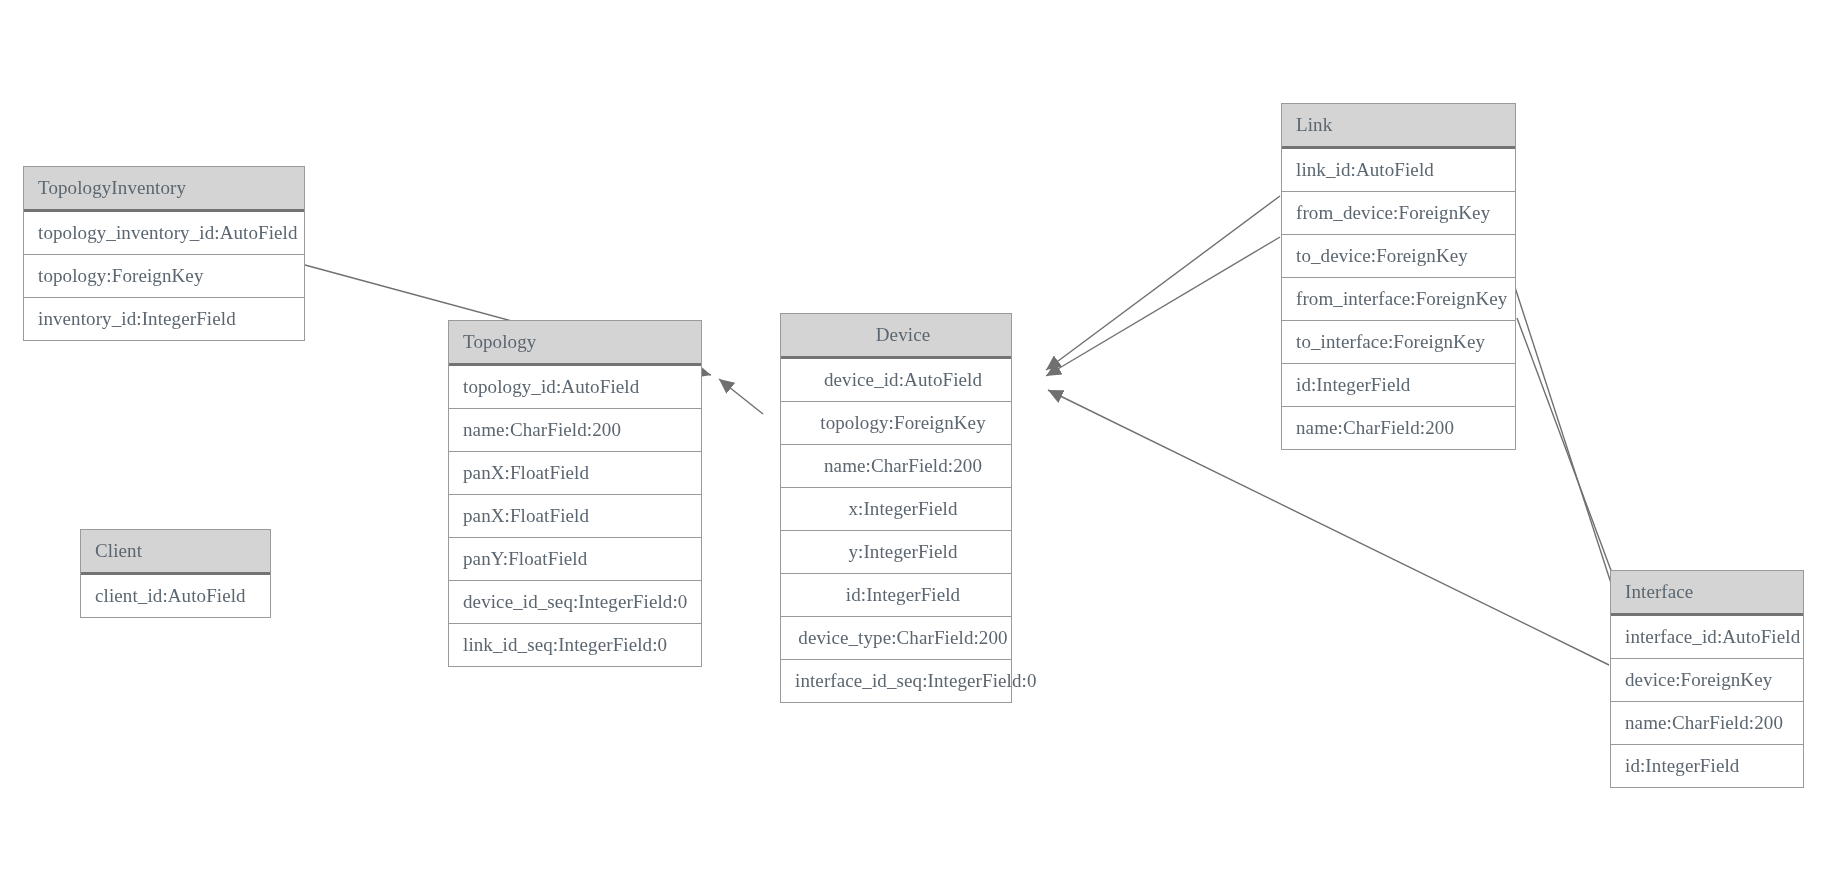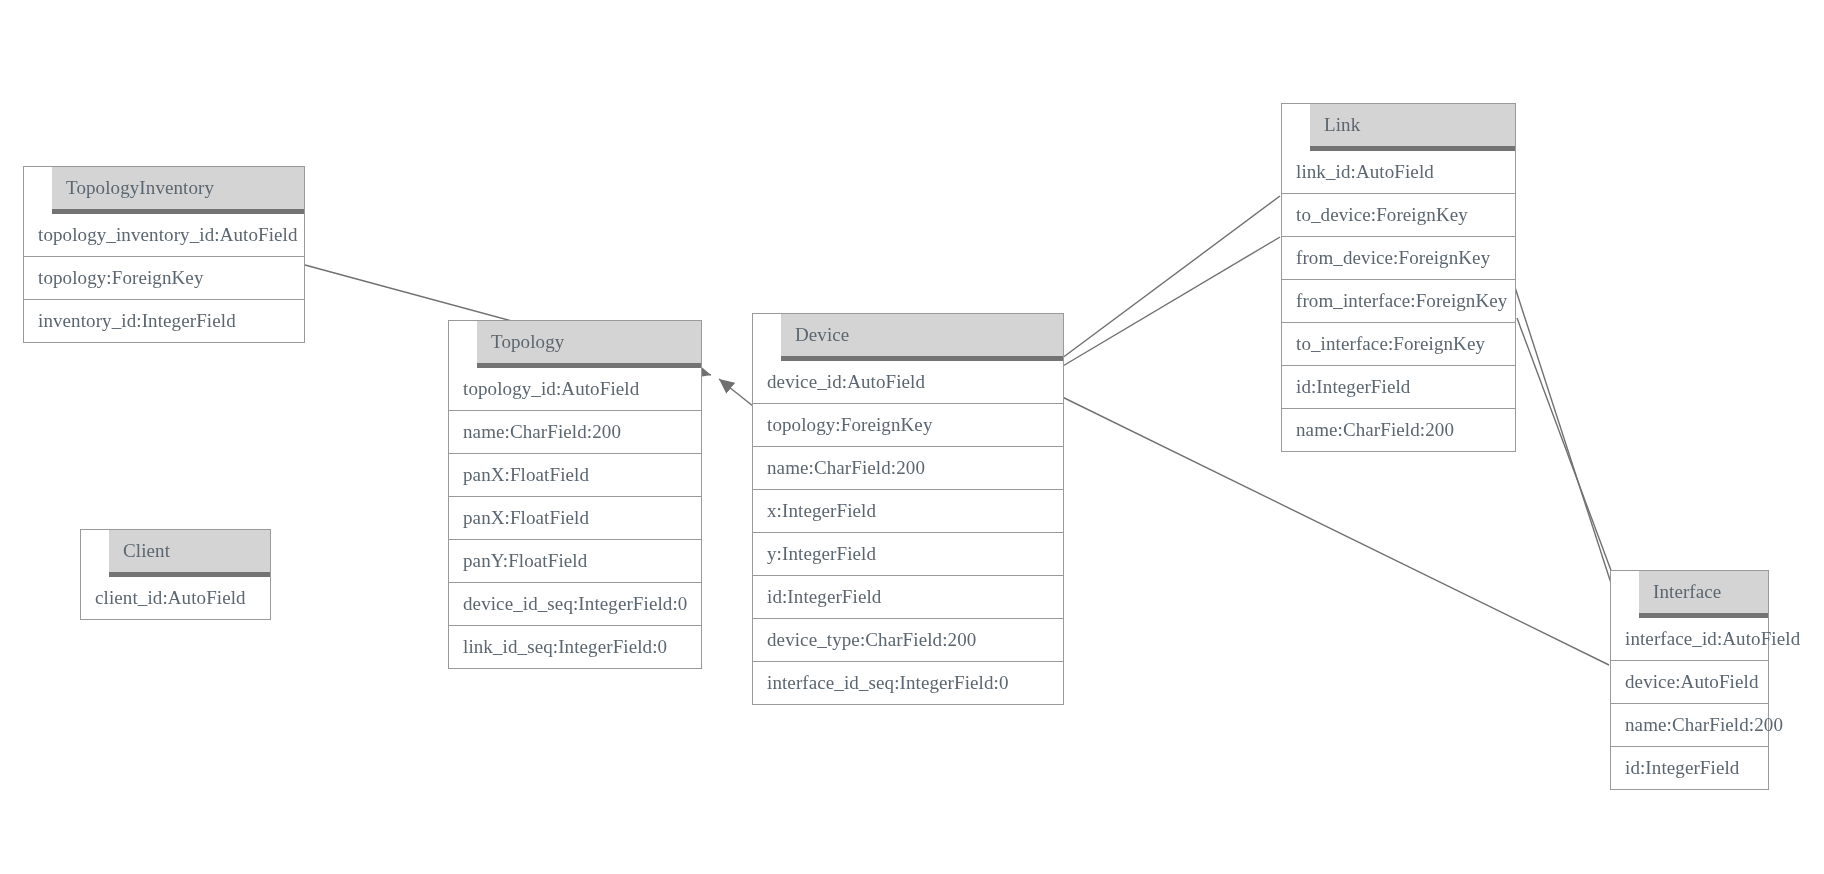--- a/index.html
+++ b/index.html
@@ -30,28 +30,27 @@
   .entity {
     position: absolute;
     box-sizing: border-box;
     background: #ffffff;
     border: 1px solid #9a9a9a;
     z-index: 5;
   }
   .entity-title {
     box-sizing: border-box;
     background: #d4d4d4;
-    border-bottom: 5px solid #737373;
+    border-bottom: 3px solid #737373;
     color: #5b6670;
     font-size: 19px;
     line-height: 1;
     padding: 11px 0 12px 14px;
     white-space: nowrap;
     letter-spacing: 0.1px;
-    margin-left: 28px;
   }
   .entity-field {
     box-sizing: border-box;
     border-bottom: 1px solid #9a9a9a;
     color: #5b6670;
     font-size: 19px;
     line-height: 1;
     padding: 11px 0 12px 14px;
     white-space: nowrap;
     letter-spacing: 0.1px;
@@ -104,44 +103,44 @@
     <div class="entity-title">Topology</div>
     <div class="entity-field">topology_id:AutoField</div>
     <div class="entity-field">name:CharField:200</div>
     <div class="entity-field">panX:FloatField</div>
     <div class="entity-field">panX:FloatField</div>
     <div class="entity-field">panY:FloatField</div>
     <div class="entity-field">device_id_seq:IntegerField:0</div>
     <div class="entity-field">link_id_seq:IntegerField:0</div>
   </div>
 
-  <div class="entity" style="left:752px; top:313px; width:312px;">
+  <div class="entity" style="left:780px; top:313px; width:232px;text-align:center;">
     <div class="entity-title">Device</div>
     <div class="entity-field">device_id:AutoField</div>
     <div class="entity-field">topology:ForeignKey</div>
     <div class="entity-field">name:CharField:200</div>
     <div class="entity-field">x:IntegerField</div>
     <div class="entity-field">y:IntegerField</div>
     <div class="entity-field">id:IntegerField</div>
     <div class="entity-field">device_type:CharField:200</div>
     <div class="entity-field">interface_id_seq:IntegerField:0</div>
   </div>
 
   <div class="entity" style="left:1281px; top:103px; width:235px;">
     <div class="entity-title">Link</div>
     <div class="entity-field">link_id:AutoField</div>
+    <div class="entity-field">from_device:ForeignKey</div>
     <div class="entity-field">to_device:ForeignKey</div>
-    <div class="entity-field">from_device:ForeignKey</div>
     <div class="entity-field">from_interface:ForeignKey</div>
     <div class="entity-field">to_interface:ForeignKey</div>
     <div class="entity-field">id:IntegerField</div>
     <div class="entity-field">name:CharField:200</div>
   </div>
 
-  <div class="entity" style="left:1610px; top:570px; width:159px;">
+  <div class="entity" style="left:1610px; top:570px; width:194px;">
     <div class="entity-title">Interface</div>
     <div class="entity-field">interface_id:AutoField</div>
-    <div class="entity-field">device:AutoField</div>
+    <div class="entity-field">device:ForeignKey</div>
     <div class="entity-field">name:CharField:200</div>
     <div class="entity-field">id:IntegerField</div>
   </div>
 
 </div>
 
 </body></html>

